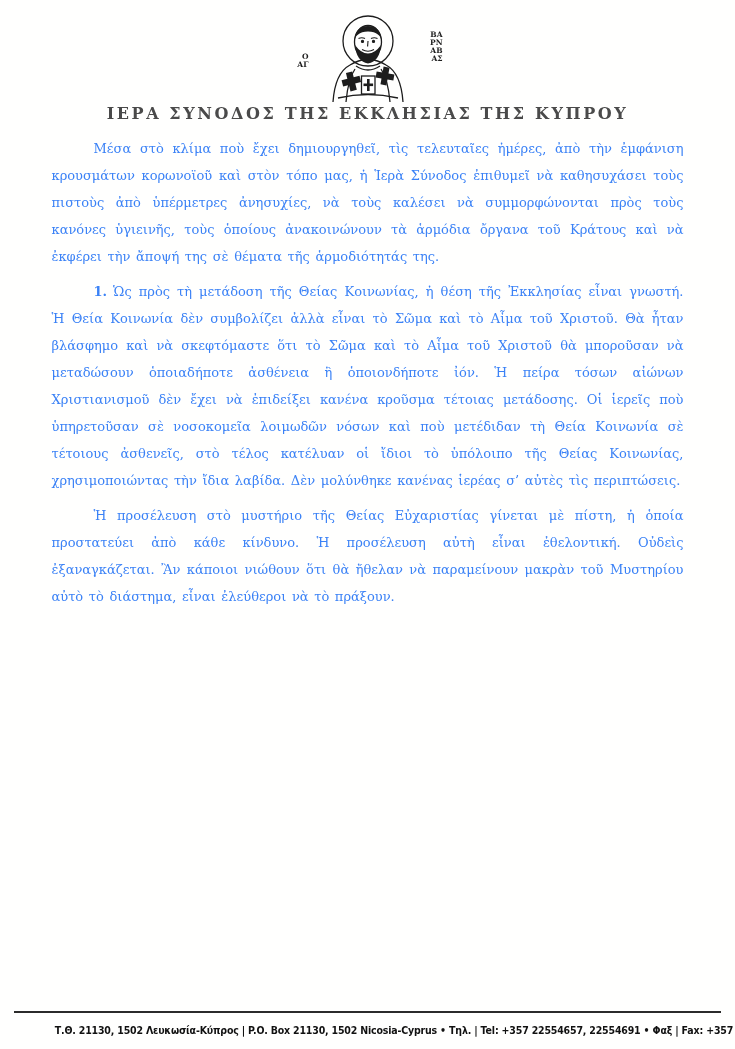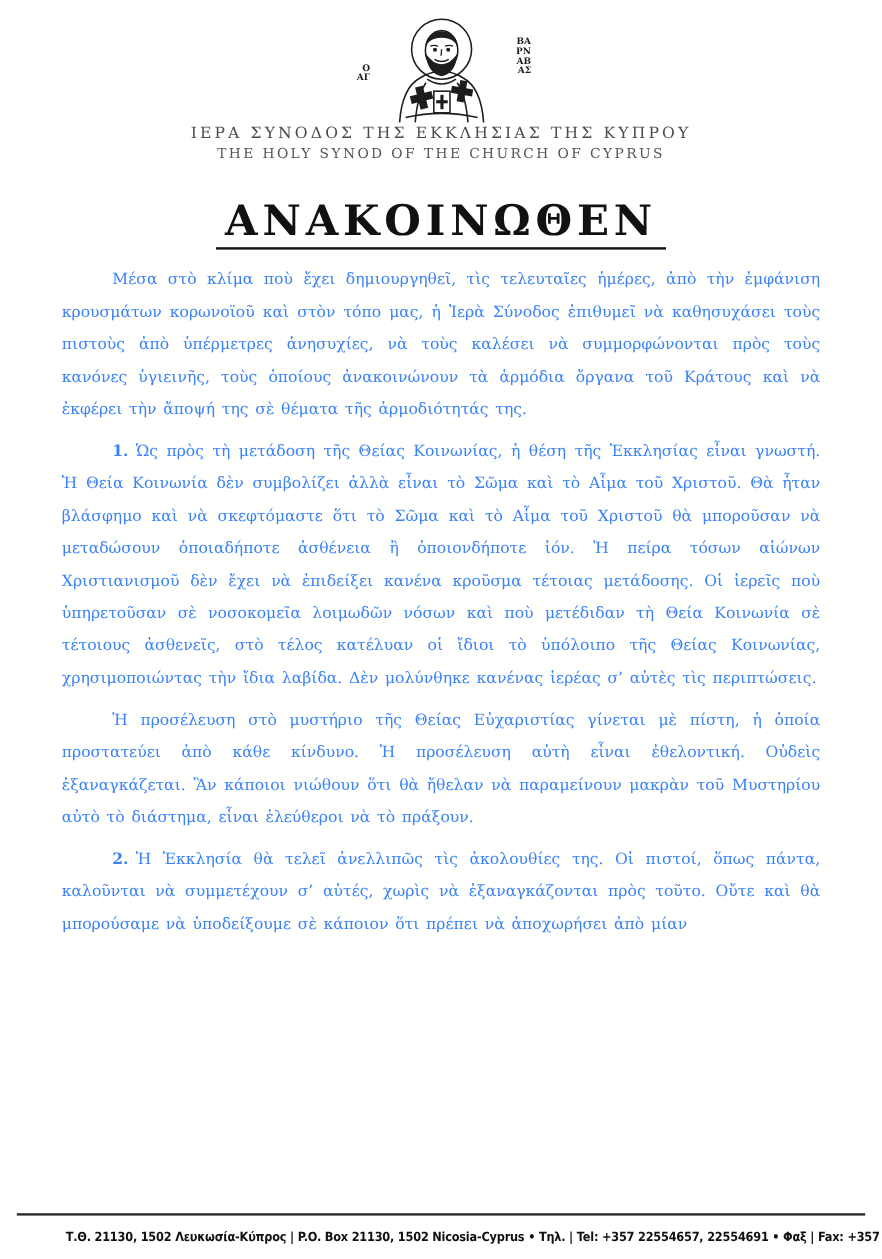--- a/index.html
+++ b/index.html
@@ -15,22 +15,22 @@
   .logo-svg{position:absolute;left:25px;top:0;}
   .inscription{
     position:absolute;width:14px;font-size:7.5px;line-height:8px;
     text-align:right;color:#1d1d1d;word-break:break-all;
     font-family:"DejaVu Serif",serif;font-weight:bold;
   }
   .inscription.left{left:12px;top:42px;}
   .inscription.right{right:10px;top:20px;}
 
   .org-el{
-    text-align:center;font-size:13px;letter-spacing:2.6px;color:#4a4a4a;
-    margin-top:1px;font-family:"DejaVu Serif",serif;
+    text-align:center;font-size:16px;letter-spacing:2.6px;color:#4a4a4a;
+    margin-top:1px;font-family:"DejaVu Serif",serif;font-weight:bold;
   }
   .org-en{
     text-align:center;font-size:11.5px;letter-spacing:2px;color:#565656;
     margin-top:2px;font-family:"DejaVu Serif",serif;
   }
 
   
   .title-wrap{text-align:center;margin-top:29px;}
   .doc-title{
     display:inline-block;font-size:35px;font-weight:bold;letter-spacing:4px;
@@ -108,38 +108,31 @@
         <rect x="53.5" y="65" width="13.5" height="18" fill="#ffffff" stroke="#1d1d1d" stroke-width="1.3"></rect>
         <rect x="59" y="68" width="2.6" height="12" fill="#1d1d1d"></rect>
         <rect x="55.5" y="72.5" width="9.6" height="2.6" fill="#1d1d1d"></rect>
       </g>
     </svg>
     <span class="inscription left">Ο ΑΓ</span>
     <span class="inscription right">ΒΑΡΝΑΒΑΣ</span>
   </div>
 
   <div class="org-el">ΙΕΡΑ ΣΥΝΟΔΟΣ ΤΗΣ ΕΚΚΛΗΣΙΑΣ ΤΗΣ ΚΥΠΡΟΥ</div>
-  <div class="org-en">THE HOLY SYNOD OF THE CHURCH OF CYPRUS</div>
 
-  <div class="title-wrap">
-    <span class="doc-title">ΑΝΑΚΟΙΝΩΘΕΝ</span>
-  </div>
 
   <div class="content">
     <p>
       <b class="pnum"></b><span>Μέσα στὸ κλίμα ποὺ ἔχει δημιουργηθεῖ, τὶς τελευταῖες ἡμέρες, ἀπὸ τὴν ἐμφάνιση κρουσμάτων κορωνοϊοῦ καὶ στὸν τόπο μας, ἡ Ἱερὰ Σύνοδος ἐπιθυμεῖ νὰ καθησυχάσει τοὺς πιστοὺς ἀπὸ ὑπέρμετρες ἀνησυχίες, νὰ τοὺς καλέσει νὰ συμμορφώνονται πρὸς τοὺς κανόνες ὑγιεινῆς, τοὺς ὁποίους ἀνακοινώνουν τὰ ἁρμόδια ὄργανα τοῦ Κράτους καὶ νὰ ἐκφέρει τὴν ἄποψή της σὲ θέματα τῆς ἁρμοδιότητάς της.</span>
     </p>
     <p>
       <b class="pnum">1.</b><span>Ὡς πρὸς τὴ μετάδοση τῆς Θείας Κοινωνίας, ἡ θέση τῆς Ἐκκλησίας εἶναι γνωστή. Ἡ Θεία Κοινωνία δὲν συμβολίζει ἀλλὰ εἶναι τὸ Σῶμα καὶ τὸ Αἷμα τοῦ Χριστοῦ. Θὰ ἦταν βλάσφημο καὶ νὰ σκεφτόμαστε ὅτι τὸ Σῶμα καὶ τὸ Αἷμα τοῦ Χριστοῦ θὰ μποροῦσαν νὰ μεταδώσουν ὁποιαδήποτε ἀσθένεια ἢ ὁποιονδήποτε ἰόν. Ἡ πείρα τόσων αἰώνων Χριστιανισμοῦ δὲν ἔχει νὰ ἐπιδείξει κανένα κροῦσμα τέτοιας μετάδοσης. Οἱ ἱερεῖς ποὺ ὑπηρετοῦσαν σὲ νοσοκομεῖα λοιμωδῶν νόσων καὶ ποὺ μετέδιδαν τὴ Θεία Κοινωνία σὲ τέτοιους ἀσθενεῖς, στὸ τέλος κατέλυαν οἱ ἴδιοι τὸ ὑπόλοιπο τῆς Θείας Κοινωνίας, χρησιμοποιώντας τὴν ἴδια λαβίδα. Δὲν μολύνθηκε κανένας ἱερέας σ’ αὐτὲς τὶς περιπτώσεις.</span>
     </p>
     <p>
       <b class="pnum"></b><span>Ἡ προσέλευση στὸ μυστήριο τῆς Θείας Εὐχαριστίας γίνεται μὲ πίστη, ἡ ὁποία προστατεύει ἀπὸ κάθε κίνδυνο. Ἡ προσέλευση αὐτὴ εἶναι ἐθελοντική. Οὐδεὶς ἐξαναγκάζεται. Ἂν κάποιοι νιώθουν ὅτι θὰ ἤθελαν νὰ παραμείνουν μακρὰν τοῦ Μυστηρίου αὐτὸ τὸ διάστημα, εἶναι ἐλεύθεροι νὰ τὸ πράξουν.</span>
     </p>
-    <p>
-      <b class="pnum">2.</b><span>Ἡ Ἐκκλησία θὰ τελεῖ ἀνελλιπῶς τὶς ἀκολουθίες της. Οἱ πιστοί, ὅπως πάντα, καλοῦνται νὰ συμμετέχουν σ’ αὐτές, χωρὶς νὰ ἐξαναγκάζονται πρὸς τοῦτο. Οὔτε καὶ θὰ μπορούσαμε νὰ ὑποδείξουμε σὲ κάποιον ὅτι πρέπει νὰ ἀποχωρήσει ἀπὸ μίαν</span>
-    </p>
   </div>
 
   <div class="footer">
     <span class="footer-text">Τ.Θ. 21130, 1502 Λευκωσία-Κύπρος | P.O. Box 21130, 1502 Nicosia-Cyprus • Τηλ. | Tel: +357 22554657, 22554691 • Φαξ | Fax: +357 22346307</span>
   </div>
 
 </div>
 
 </body></html>

